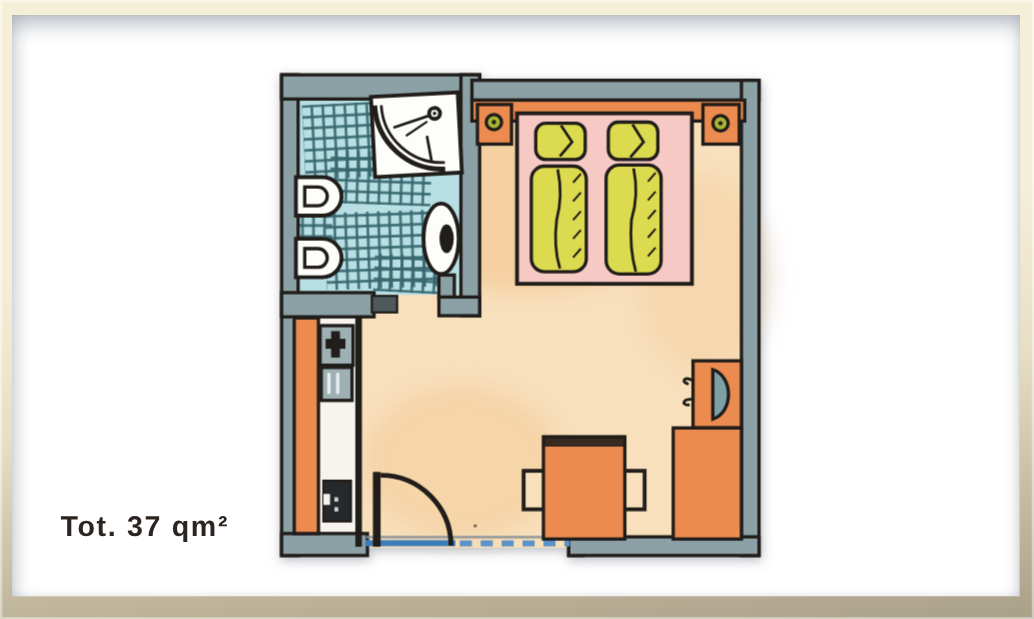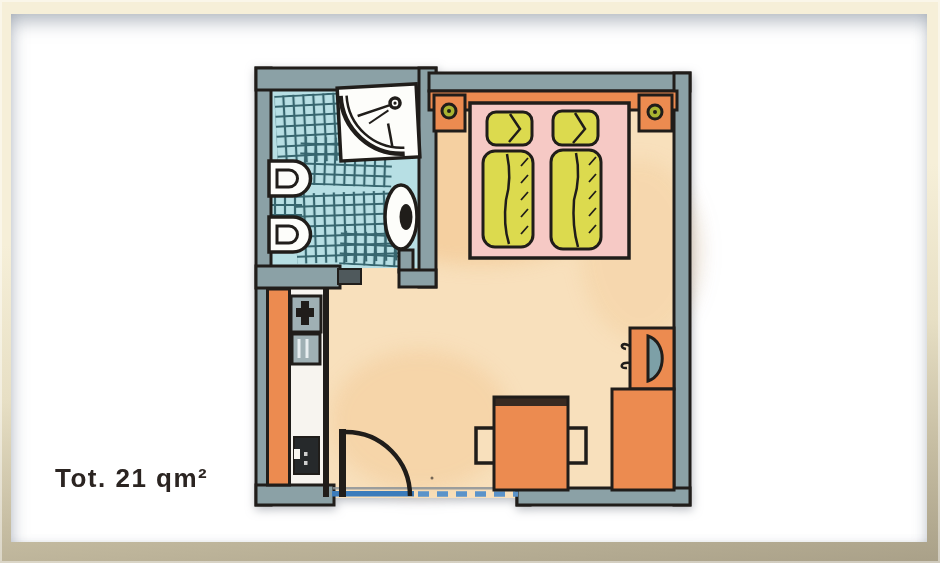--- a/index.html
+++ b/index.html
@@ -197,13 +197,13 @@
   </g>
   <rect class="orange" x="612" y="389" width="62" height="101" stroke-width="3.5"></rect>
   <g>
     <rect x="476" y="428" width="19" height="35" style="fill:var(--room-floor,#f8e0bc);stroke:var(--ink,#201d1a);stroke-width:3.5"></rect>
     <rect x="567" y="428" width="19" height="35" style="fill:var(--room-floor,#f8e0bc);stroke:var(--ink,#201d1a);stroke-width:3.5"></rect>
     <rect class="orange" x="494" y="397" width="74" height="93" stroke-width="3.5"></rect>
     <rect x="494" y="397" width="74" height="9" fill="#201d1a" opacity="0.88"></rect>
   </g>
 </svg>
 
-<div class="caption">Tot. 21 qm²</div>
+<div class="caption">Tot. 37 qm²</div>
 
 </body></html>

